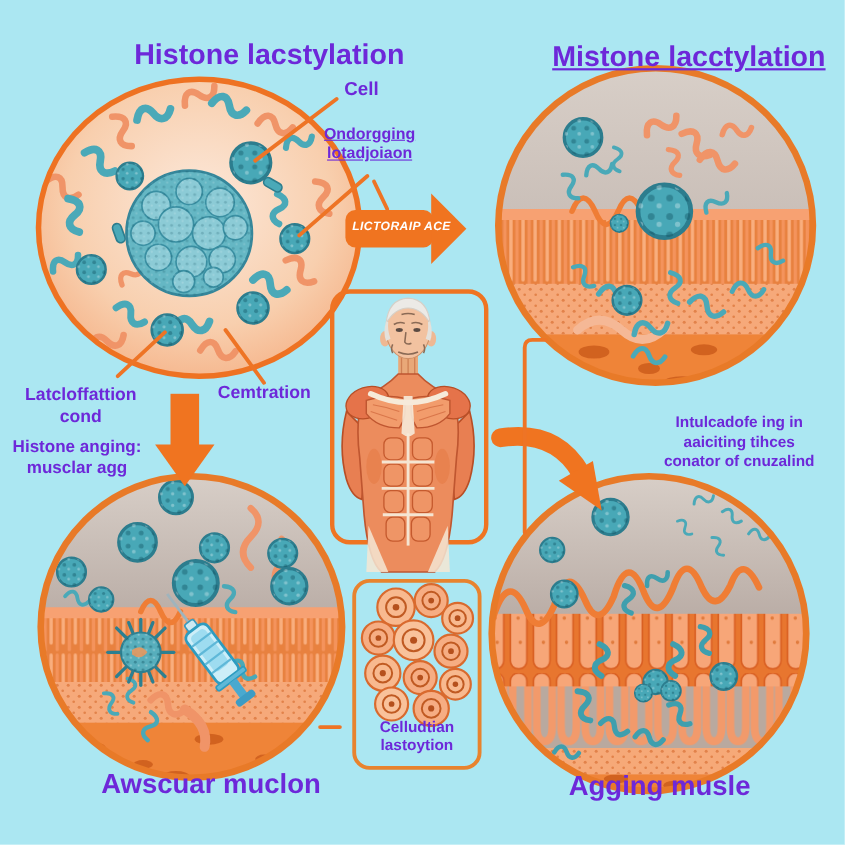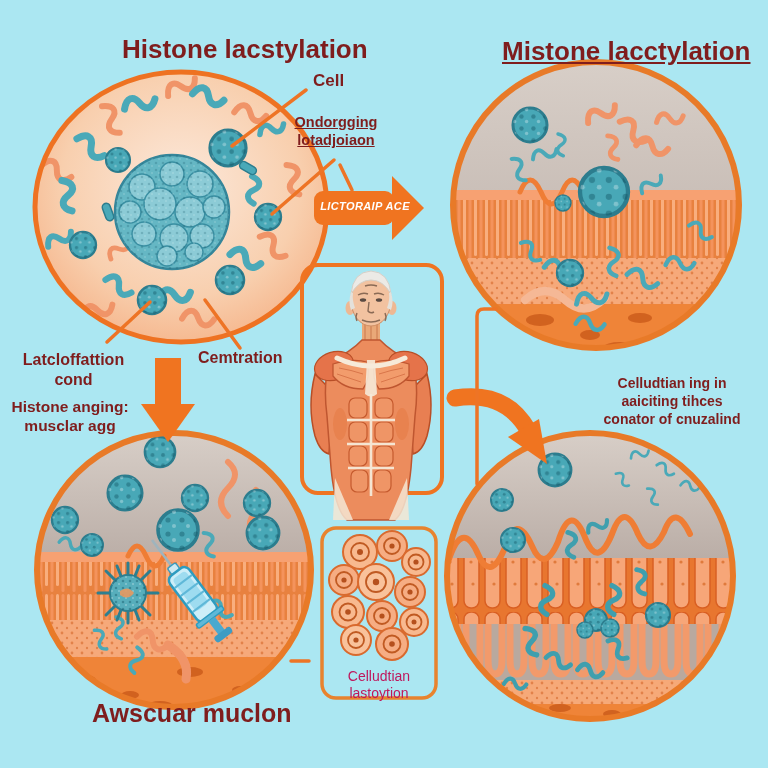--- a/index.html
+++ b/index.html
@@ -2,33 +2,33 @@
 <html><head>
 <meta charset="utf-8">
 <style>
   html,body{margin:0;padding:0;}
   .stage{
     position:relative;width:768px;height:768px;overflow:hidden;
     background:#abe7f2;
     font-family:"Liberation Sans", sans-serif;
   }
   .art{position:absolute;left:0;top:0;}
-  .txt{position:absolute;color:#7f1d1d;font-weight:800;line-height:1.22;}
+  .txt{position:absolute;color:#6d28d9;font-weight:800;line-height:1.22;}
   .title{font-size:26px;}
   .lbl{font-size:16px;}
   .center{text-align:center;}
   .arrow-label{
     position:absolute;left:315px;top:200px;width:100px;
     color:#fff;font-weight:800;font-size:11px;text-align:center;
     letter-spacing:.4px;
     font-style:italic;
   }
   .cellbox-text{
     position:absolute;left:322px;top:652px;width:114px;
-    text-align:center;font-size:14px;font-weight:400;color:#be185d;line-height:1.2;margin-top:16px;
+    text-align:center;font-size:14px;font-weight:700;color:#6d28d9;line-height:1.2;
   }
   .line{display:block;}
 </style>
 </head>
 <body>
 
 <div class="stage">
 
 <svg class="art" width="768" height="768" viewBox="0 0 768 768">
   <defs>
@@ -495,20 +495,21 @@
     <path d="M107,342 L150,302"></path>
     <path d="M240,348 L205,300"></path>
     <path d="M496,309 H484 Q477,309 477,316 V484"></path>
     <path d="M291,661 H309"></path>
   </g>
 </svg>
 
 <div class="txt title" style="left:122px;top:34px;">Histone lacstylation</div>
 <div class="txt title" style="left:502px;top:36px;text-decoration:underline;">Mistone lacctylation</div>
 <div class="txt title" style="left:92px;top:698px;font-size:25px;">Awscuar muclon</div>
+<div class="txt title" style="left:517px;top:700px;font-size:25px;">Agging musle</div>
 
 <div class="txt lbl" style="left:313px;top:71px;font-size:17px;">Cell</div>
 
 <div class="txt center" style="left:290px;top:114px;width:92px;font-size:14.5px;text-decoration:underline;">
   <span class="line">Ondorgging</span>
   <span class="line">lotadjoiaon</span>
 </div>
 
 <div class="arrow-label">LICTORAIP ACE</div>
 
@@ -518,21 +519,21 @@
 </div>
 
 <div class="txt lbl" style="left:198px;top:348px;">Cemtration</div>
 
 <div class="txt center" style="left:10px;top:398px;width:120px;font-size:15.5px;">
   <span class="line">Histone anging:</span>
   <span class="line">musclar agg</span>
 </div>
 
 <div class="txt center" style="left:588px;top:374px;width:168px;font-size:14px;line-height:1.3;">
-  <span class="line">Celludtian ing in</span>
+  <span class="line">Intulcadofe ing in</span>
   <span class="line">aaiciting tihces</span>
   <span class="line">conator of cnuzalind</span>
 </div>
 
 <div class="cellbox-text">
   <span class="line">Celludtian</span>
   <span class="line">lastoytion</span>
 </div>
 
 </div>

